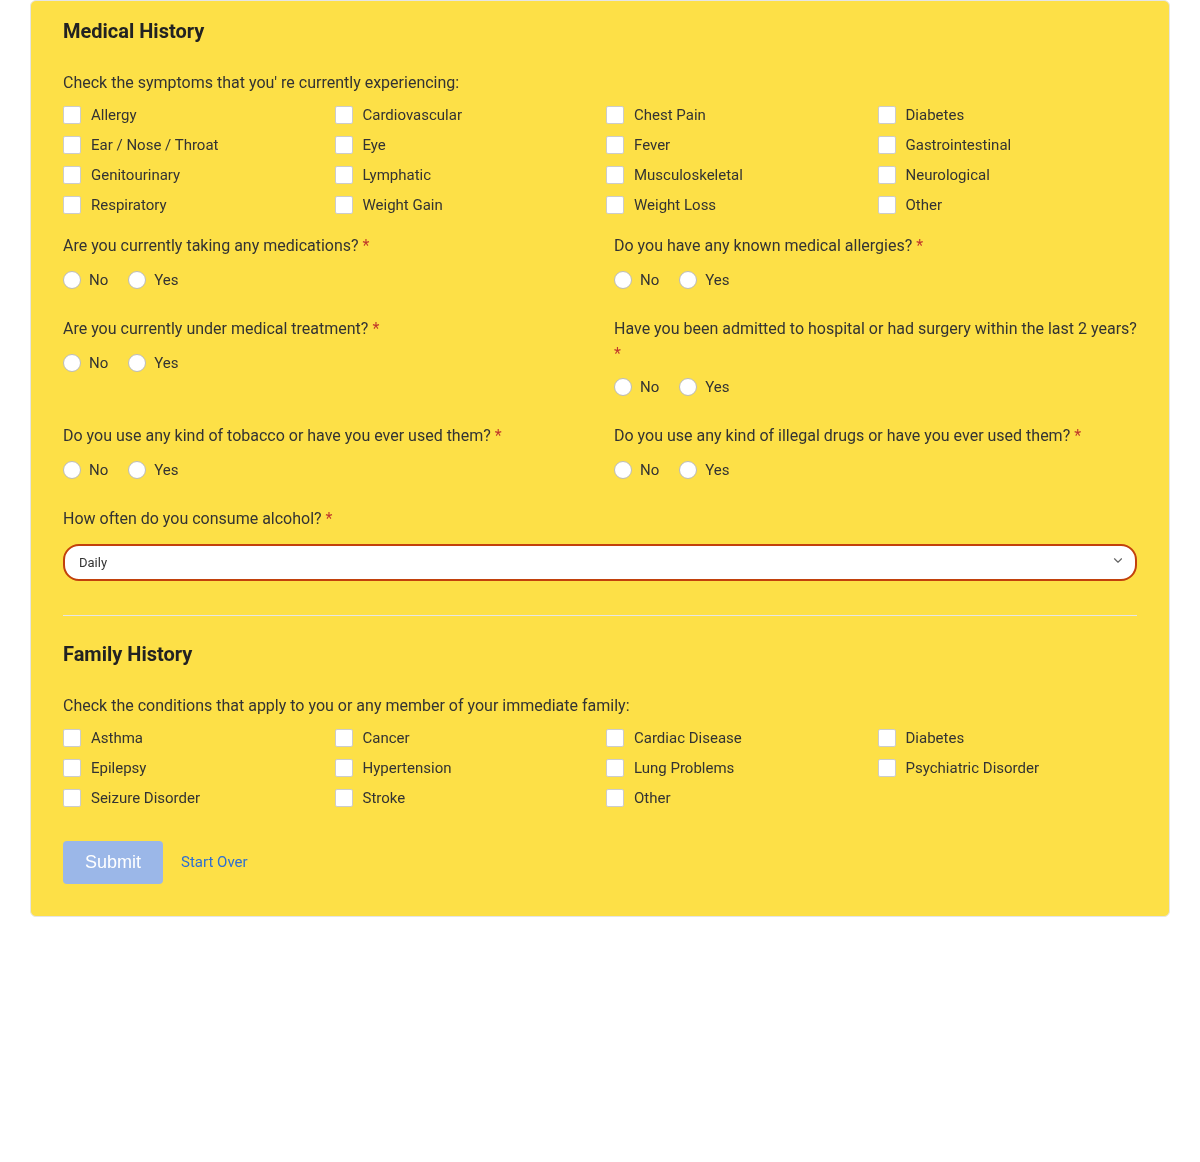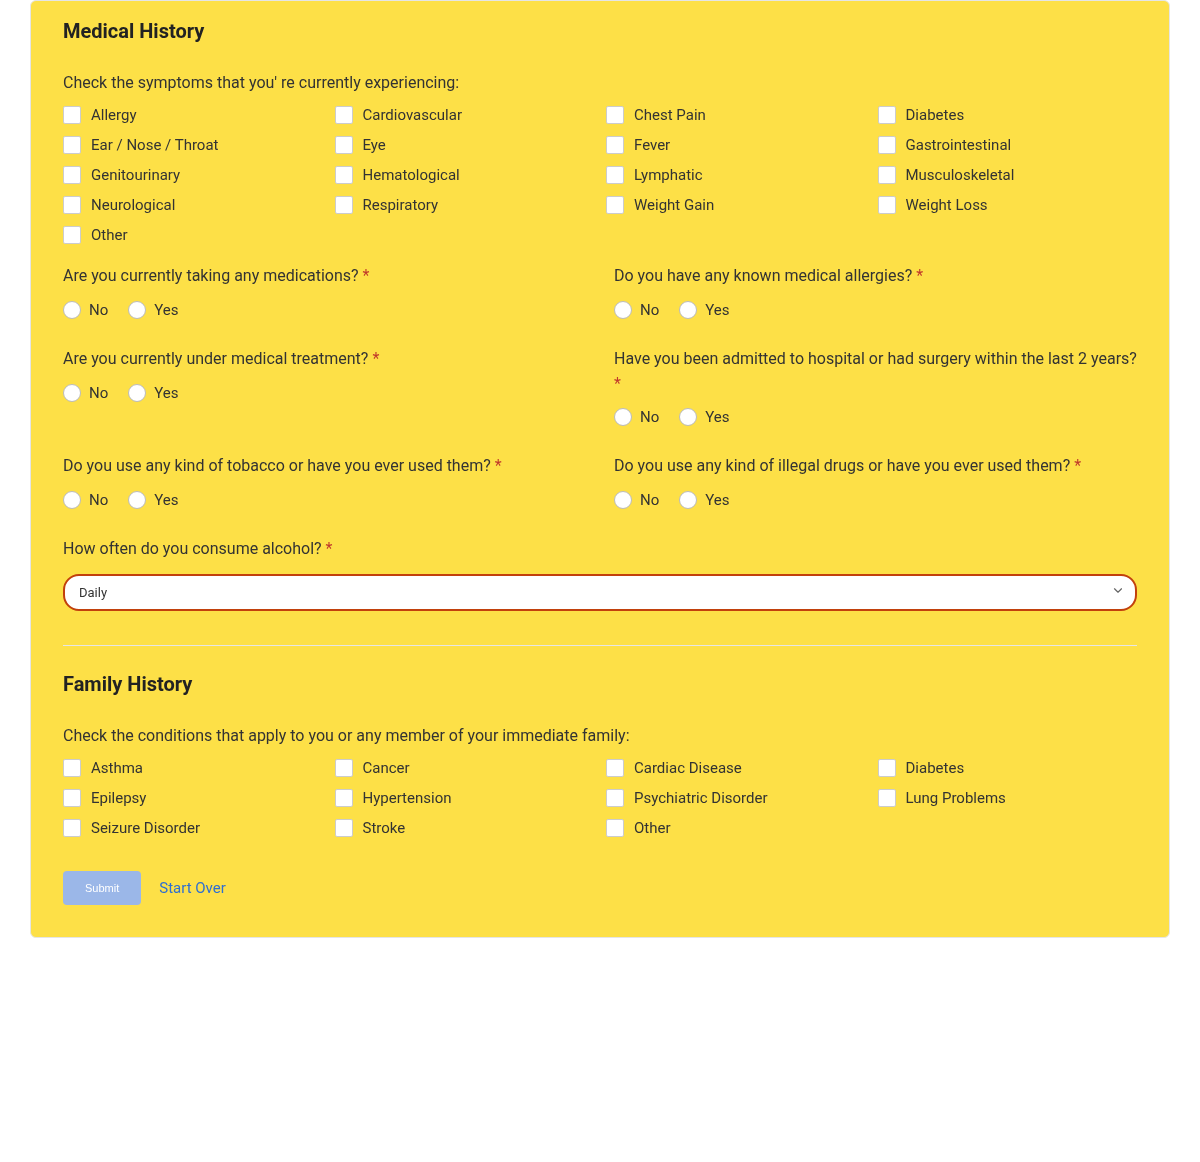--- a/index.html
+++ b/index.html
@@ -119,21 +119,21 @@
     align-items: center;
     gap: 18px;
     margin-top: 34px;
   }
   .btn-submit {
     background: #9bb7e8;
     color: #fff;
     border: none;
     border-radius: 4px;
     padding: 11px 22px;
-    font-size: 11px;
+    font-size: 18px;
     cursor: pointer;
   }
   .link-reset {
     color: #2f6fd0;
     font-size: 15px;
     cursor: pointer;
     text-decoration: none;
   }
 </style>
 </head>
@@ -175,24 +175,20 @@
           <span class="cb-box"></span>
           <span>Fever</span>
         </div>
         <div class="cb-item">
           <span class="cb-box"></span>
           <span>Gastrointestinal</span>
         </div>
         <div class="cb-item">
           <span class="cb-box"></span>
           <span>Genitourinary</span>
-        </div>
-        <div class="cb-item">
-          <span class="cb-box"></span>
-          <span>Hematological</span>
         </div>
         <div class="cb-item">
           <span class="cb-box"></span>
           <span>Lymphatic</span>
         </div>
         <div class="cb-item">
           <span class="cb-box"></span>
           <span>Musculoskeletal</span>
         </div>
         <div class="cb-item">
@@ -339,25 +335,25 @@
         <div class="cb-item">
           <span class="cb-box"></span>
           <span>Epilepsy</span>
         </div>
         <div class="cb-item">
           <span class="cb-box"></span>
           <span>Hypertension</span>
         </div>
         <div class="cb-item">
           <span class="cb-box"></span>
+          <span>Lung Problems</span>
+        </div>
+        <div class="cb-item">
+          <span class="cb-box"></span>
           <span>Psychiatric Disorder</span>
-        </div>
-        <div class="cb-item">
-          <span class="cb-box"></span>
-          <span>Lung Problems</span>
         </div>
         <div class="cb-item">
           <span class="cb-box"></span>
           <span>Seizure Disorder</span>
         </div>
         <div class="cb-item">
           <span class="cb-box"></span>
           <span>Stroke</span>
         </div>
         <div class="cb-item">

